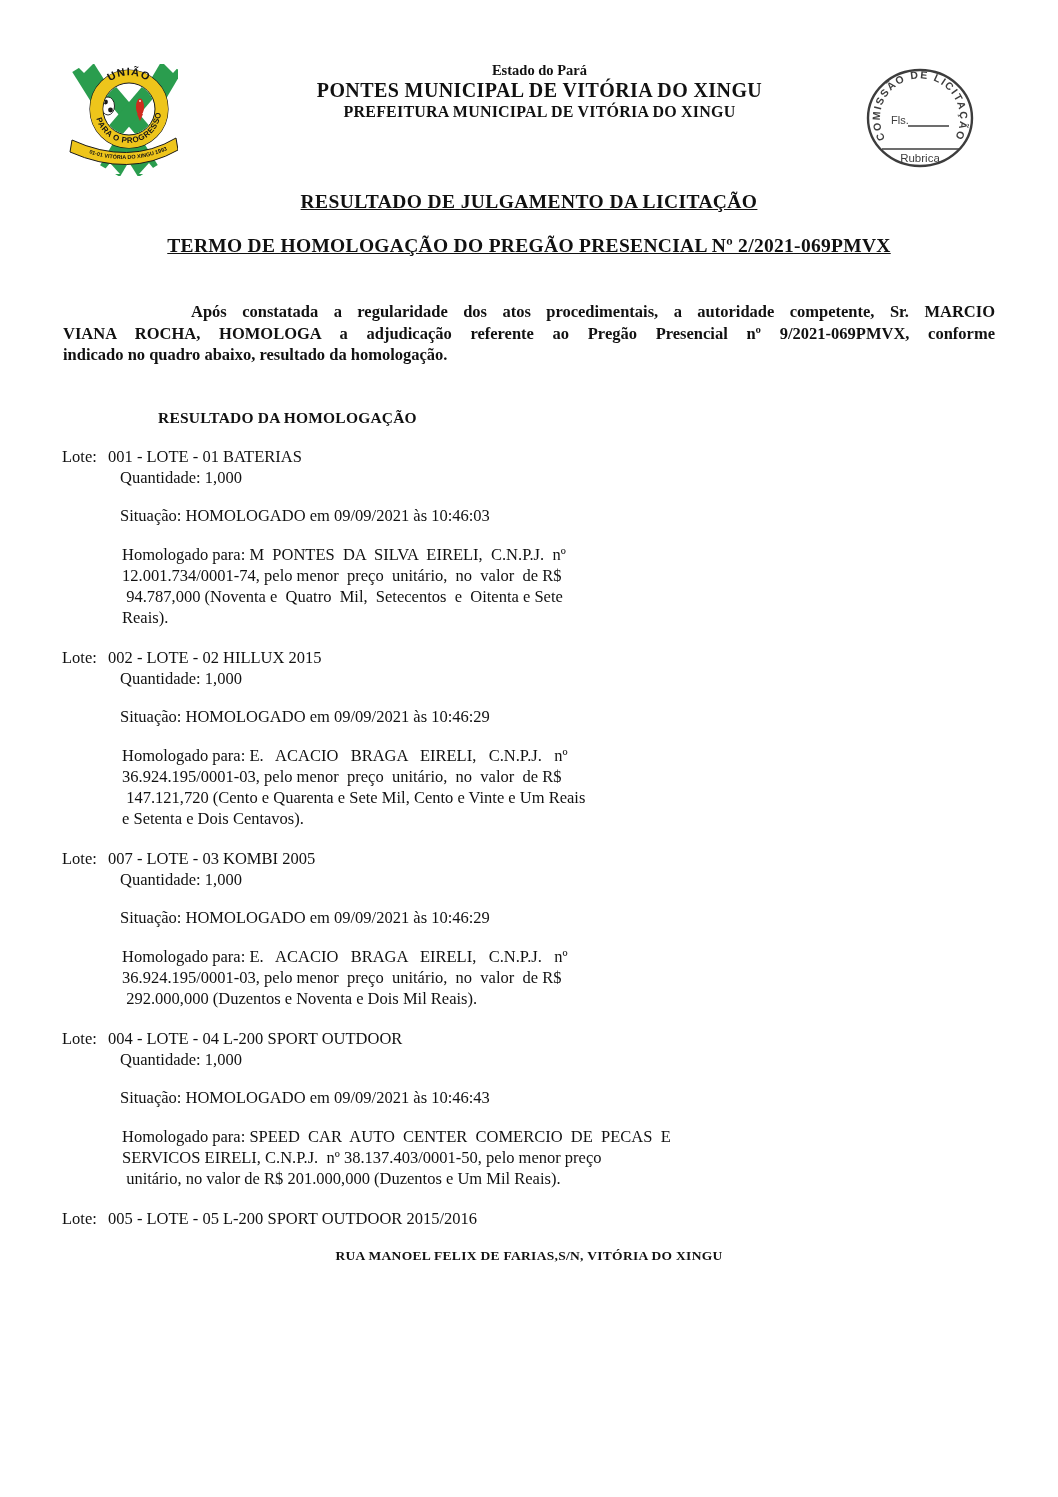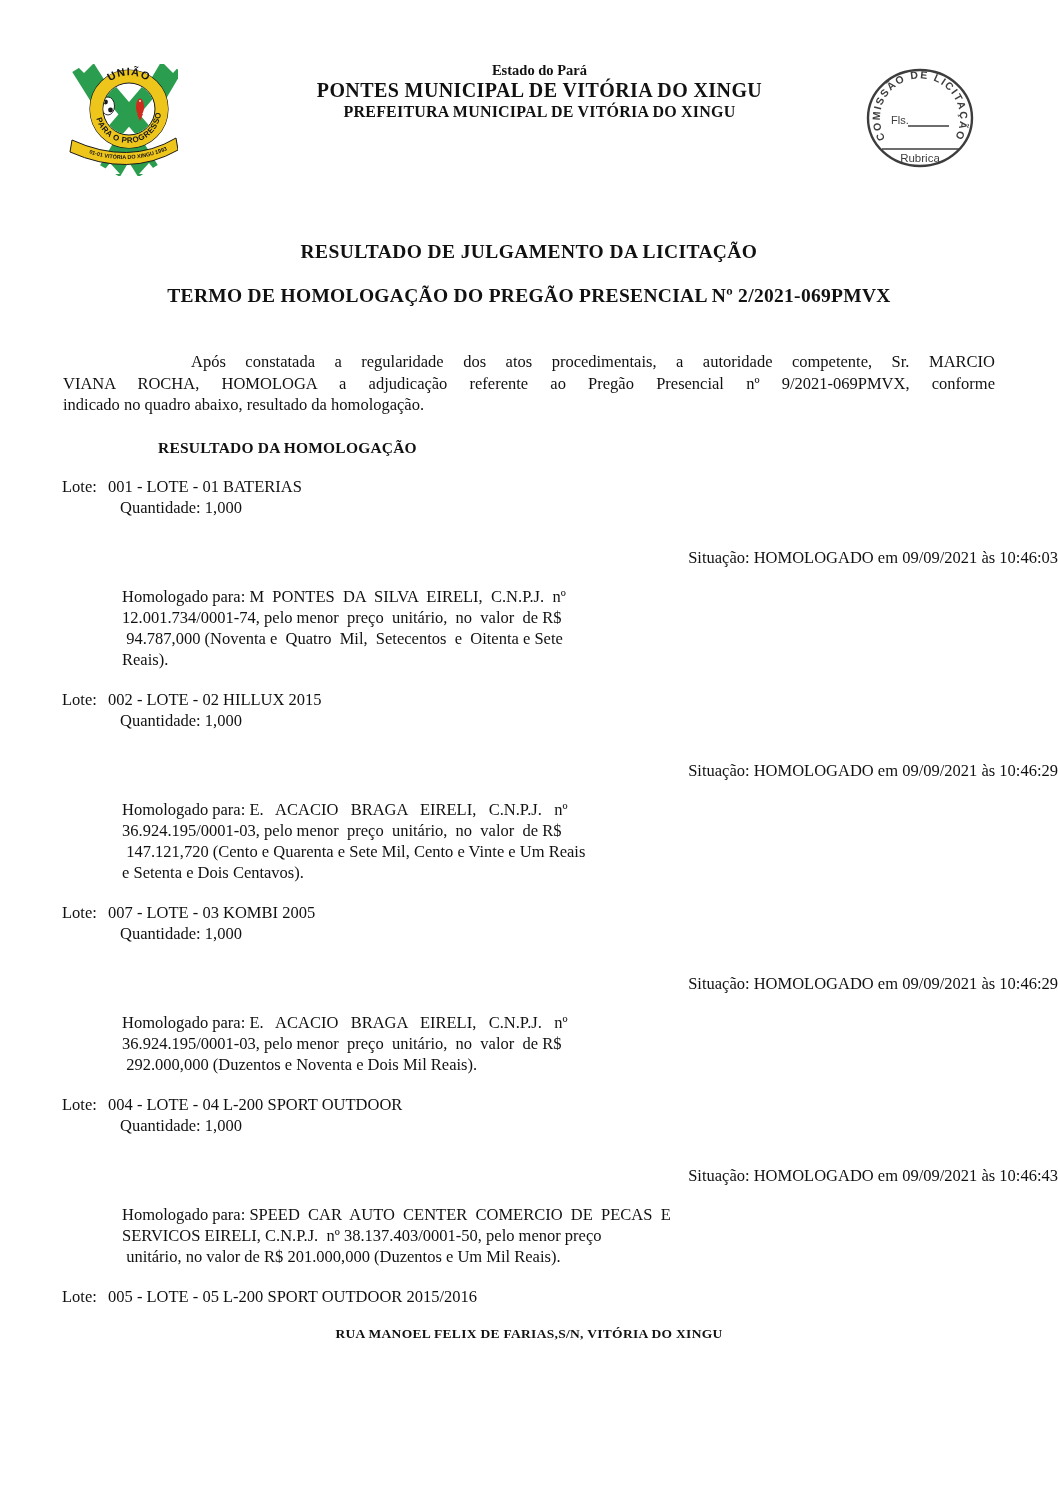--- a/index.html
+++ b/index.html
@@ -16,43 +16,43 @@
   
   .header { position: relative; height: 125px; }
   .logo-svg { position: absolute; left: 68px; top: 64px; }
   .stamp-svg { position: absolute; left: 858px; top: 60px; }
   .header-text { text-align: center; padding-top: 62px; line-height: 1.18; padding-left: 21px; }
   .hdr-state   { font-size: 14.5px; font-weight: bold; }
   .hdr-gov     { font-size: 20px;   font-weight: bold; letter-spacing: .4px; }
   .hdr-pref    { font-size: 16px;   font-weight: bold; letter-spacing: .2px; }
 
   
-  .titles { text-align: center; margin-top: 116px; }
+  .titles { text-align: center; margin-top: 66px; text-decoration: underline; }
   .doc-title    { font-size: 19.5px; font-weight: bold; letter-spacing: .4px; }
   .doc-subtitle { font-size: 19.5px; font-weight: bold; letter-spacing: .3px; margin-top: 22px; }
 
   
-  .intro { margin: 44px 63px 0 63px; font-size: 16.5px; line-height: 21.7px; }
+  .intro { margin: 44px 63px 0 63px; font-size: 16.5px; line-height: 21.7px; font-weight: bold; }
   .intro-line.just  { text-align: justify; text-align-last: justify; }
   .intro-line.first { text-indent: 128px; }
 
   
   .section-heading {
-    margin: 21px 0 0 158px;
+    margin: 41px 0 0 158px;
     font-size: 15.5px; font-weight: bold; letter-spacing: .2px;
     line-height: 21px;
   }
 
   
   .lots { margin-top: 18px; font-size: 16.5px; line-height: 21px; }
   .lot { margin-bottom: 19px; }
   .lot-head { padding-left: 62px; }
   .lot-label { display: inline-block; width: 46px; }
   .lot-qty  { margin-left: 120px; }
-  .lot-sit  { margin-left: 120px; margin-top: 29px; text-align: right; }
+  .lot-sit  { margin-left: 120px; margin-top: 17px; }
   .lot-hom  {
     margin-left: 122px; margin-top: 18px;
     width: 600px;
     white-space: pre-wrap;
   }
 
   
   .footer {
     text-align: center;
     font-size: 13.5px; font-weight: bold; letter-spacing: .3px;

